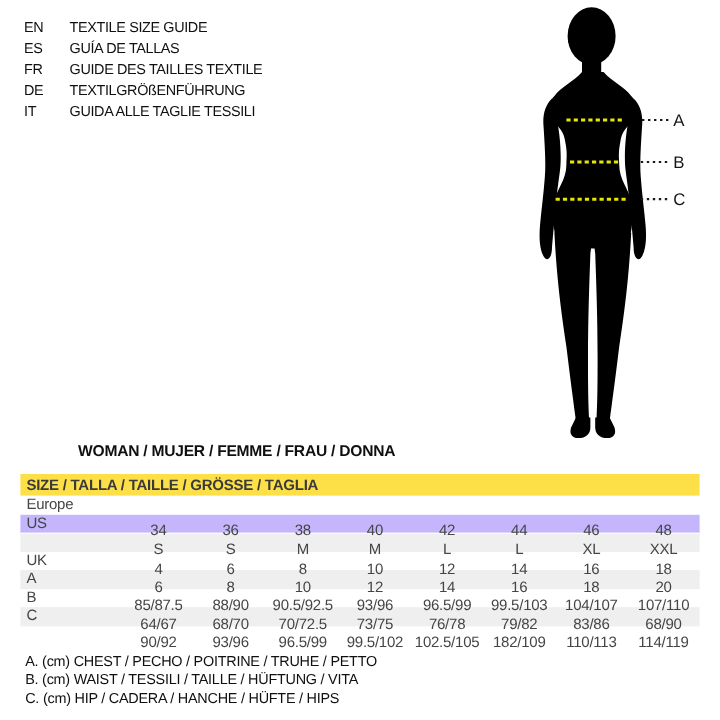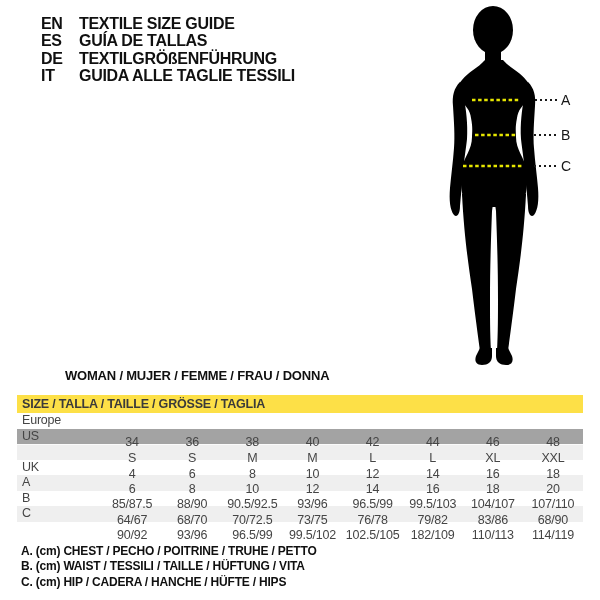--- a/index.html
+++ b/index.html
@@ -3,21 +3,21 @@
 <meta charset="utf-8">
 <style>
   html,body{margin:0;padding:0;}
   body{
     width:600px;height:600px;position:relative;background:#ffffff;
     font-family:"Liberation Sans","DejaVu Sans",sans-serif;
     color:#111;overflow:hidden;
   }
   
   .lang-block{position:absolute;left:20px;top:15px;letter-spacing:-0.3px;}
-  .lang-line{display:flex;line-height:17.4px;font-size:16px;font-weight:bold;color:#101010;margin-left:21px;}
+  .lang-line{display:flex;line-height:17.4px;font-size:12px;font-weight:normal;color:#101010;}
   .lang-code{width:38px;flex:0 0 38px;}
   .lang-text{white-space:nowrap;}
 
   
   .figure{position:absolute;left:430px;top:4px;width:170px;height:364px;}
   .figure svg{position:absolute;left:0;top:0;}
   .measure-label{position:absolute;font-size:14px;font-weight:normal;color:#161616;letter-spacing:0;}
   .measure-label.a{left:131px;top:88px;}
   .measure-label.b{left:131px;top:123px;}
   .measure-label.c{left:131px;top:154px;}
@@ -29,33 +29,37 @@
   
   .size-table{position:absolute;left:17px;top:395px;width:566px;font-size:12.5px;letter-spacing:-0.2px;}
   .t-header{height:18px;line-height:18px;padding-left:5px;font-weight:bold;color:#3a3a3a;}
   .trow{display:flex;height:15.5px;line-height:15.5px;color:#454545;}
   .trow.striped + .trow.striped{border-top:1px solid #fafafa;height:14.5px;line-height:14.5px;}
   .tlabel{flex:0 0 80px;padding-left:5px;text-align:left;}
   .tcell{flex:1 1 0;text-align:center;margin-top:22px;}
 
   
   .legend{position:absolute;left:21px;top:544px;letter-spacing:-0.2px;}
-  .legend-line{font-size:12px;font-weight:bold;line-height:15.3px;color:#101010;white-space:nowrap;}
+  .legend-line{font-size:12px;font-weight:normal;line-height:15.3px;color:#101010;white-space:nowrap;}
 </style>
 </head>
 <body>
 
 <div class="lang-block">
     <div class="lang-line">
       <span class="lang-code">EN</span>
       <span class="lang-text">TEXTILE SIZE GUIDE</span>
     </div>
     <div class="lang-line">
       <span class="lang-code">ES</span>
       <span class="lang-text">GUÍA DE TALLAS</span>
+    </div>
+    <div class="lang-line">
+      <span class="lang-code">FR</span>
+      <span class="lang-text">GUIDE DES TAILLES TEXTILE</span>
     </div>
     <div class="lang-line">
       <span class="lang-code">DE</span>
       <span class="lang-text">TEXTILGRÖßENFÜHRUNG</span>
     </div>
     <div class="lang-line">
       <span class="lang-code">IT</span>
       <span class="lang-text">GUIDA ALLE TAGLIE TESSILI</span>
     </div>
   </div>
@@ -115,21 +119,21 @@
         <div class="tlabel">Europe</div>
         <div class="tcell">34</div>
         <div class="tcell">36</div>
         <div class="tcell">38</div>
         <div class="tcell">40</div>
         <div class="tcell">42</div>
         <div class="tcell">44</div>
         <div class="tcell">46</div>
         <div class="tcell">48</div>
       </div>
-      <div class="trow striped" style="background: #a3a3a3;">
+      <div class="trow striped" style="background: #c4b5fd;">
         <div class="tlabel">US</div>
         <div class="tcell">S</div>
         <div class="tcell">S</div>
         <div class="tcell">M</div>
         <div class="tcell">M</div>
         <div class="tcell">L</div>
         <div class="tcell">L</div>
         <div class="tcell">XL</div>
         <div class="tcell">XXL</div>
       </div>

